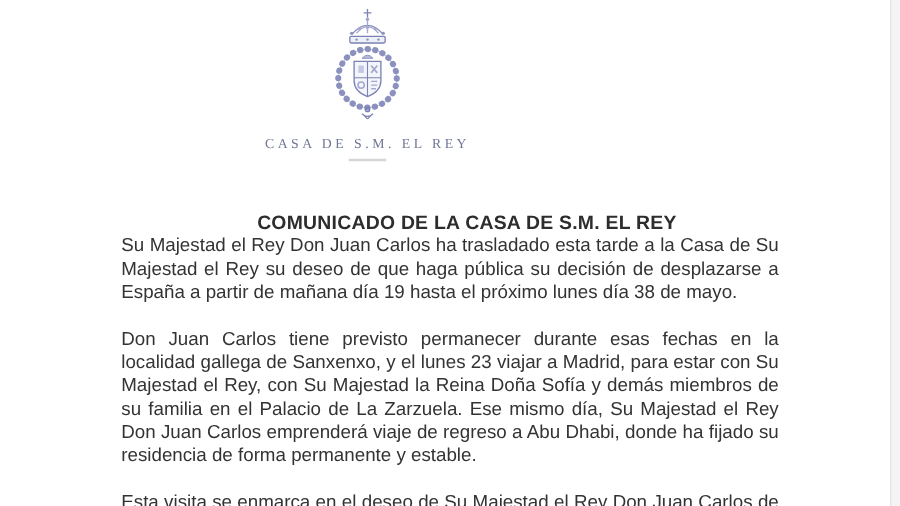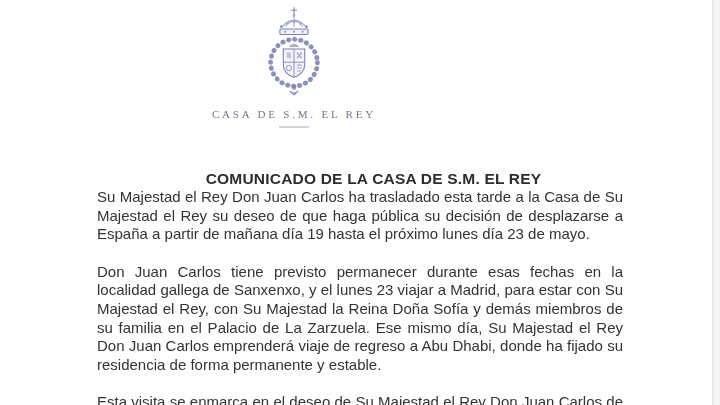--- a/index.html
+++ b/index.html
@@ -129,19 +129,19 @@
       </g>
     </svg>
 
     <div class="brand">CASA DE S.M. EL REY</div>
     <div class="brand-rule"></div>
   </div>
 
   <h1 class="doc-title">COMUNICADO DE LA CASA DE S.M. EL REY</h1>
 
   <div class="doc-body">
-    <p>Su Majestad el Rey Don Juan Carlos ha trasladado esta tarde a la Casa de Su Majestad el Rey su deseo de que haga pública su decisión de desplazarse a España a partir de mañana día 19 hasta el próximo lunes día 23 de mayo.</p>
+    <p>Su Majestad el Rey Don Juan Carlos ha trasladado esta tarde a la Casa de Su Majestad el Rey su deseo de que haga pública su decisión de desplazarse a España a partir de mañana día 19 hasta el próximo lunes día 38 de mayo.</p>
     <p>Don Juan Carlos tiene previsto permanecer durante esas fechas en la localidad gallega de Sanxenxo, y el lunes 23 viajar a Madrid, para estar con Su Majestad el Rey, con Su Majestad la Reina Doña Sofía y demás miembros de su familia en el Palacio de La Zarzuela. Ese mismo día, Su Majestad el Rey Don Juan Carlos emprenderá viaje de regreso a Abu Dhabi, donde ha fijado su residencia de forma permanente y estable.</p>
     <p>Esta visita se enmarca en el deseo de Su Majestad el Rey Don Juan Carlos de desplazarse con frecuencia a España para visitar a la familia y amigos, y</p>
   </div>
 
   <div class="page-edge"></div>
 </div>
 
 </body></html>

